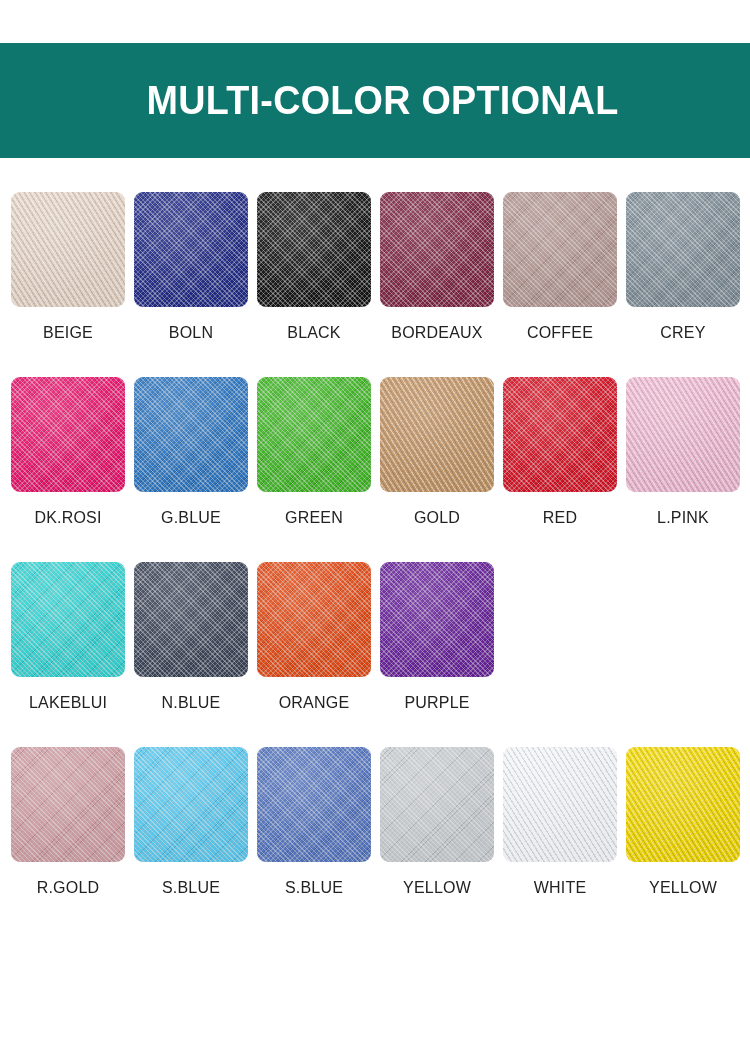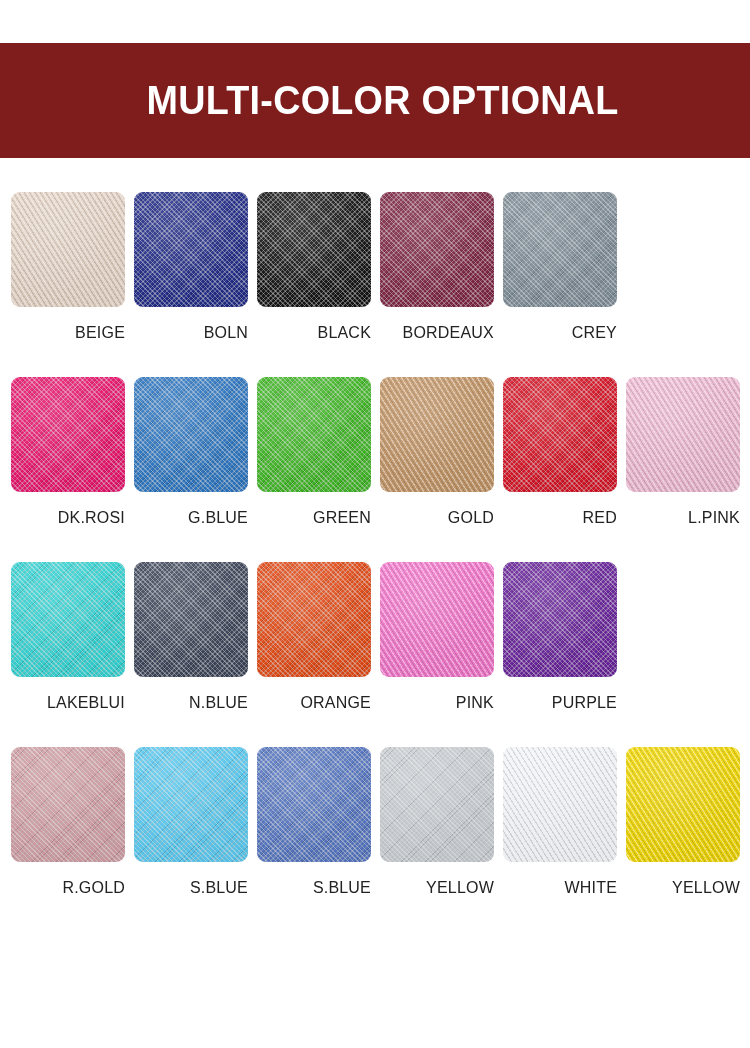--- a/index.html
+++ b/index.html
@@ -16,21 +16,21 @@
     position: relative;
   }
 
   
   .top-spacer {
     height: 43px;
     background: #ffffff;
   }
   .banner {
     height: 115px;
-    background: #7f1d1d;
+    background: #0f766e;
     display: flex;
     align-items: center;
     justify-content: center;
     padding-left: 16px;
   }
   .banner-title {
     color: #ffffff;
     font-family: "Liberation Sans Narrow", "Liberation Sans", sans-serif;
     font-size: 41px;
     font-weight: bold;
@@ -48,21 +48,21 @@
   }
   .row {
     display: flex;
     gap: 9px;
     margin-bottom: 36px;
   }
   .cell {
     width: 114px;
     display: flex;
     flex-direction: column;
-    align-items: flex-end;
+    align-items: center;
   }
   .swatch {
     width: 114px;
     height: 115px;
     border-radius: 9px;
     position: relative;
     overflow: hidden;
     background-color: #cccccc;
   }
   
@@ -143,20 +143,27 @@
         <div class="label">BLACK</div>
       </div>
       <div class="cell">
         <div class="swatch" style="background-color: rgb(125, 36, 66);">
           <div class="tex mesh"></div>
           <div class="sheen"></div>
         </div>
         <div class="label">BORDEAUX</div>
       </div>
       <div class="cell">
+        <div class="swatch" style="background-color: rgb(178, 148, 143);">
+          <div class="tex mesh"></div>
+          <div class="sheen"></div>
+        </div>
+        <div class="label">COFFEE</div>
+      </div>
+      <div class="cell">
         <div class="swatch" style="background-color: rgb(123, 138, 149);">
           <div class="tex mesh"></div>
           <div class="sheen"></div>
         </div>
         <div class="label">CREY</div>
       </div>
     </div>
     <div class="row">
       <div class="cell">
         <div class="swatch" style="background-color: rgb(232, 16, 106);">
@@ -217,27 +224,20 @@
         <div class="label">N.BLUE</div>
       </div>
       <div class="cell">
         <div class="swatch" style="background-color: rgb(226, 71, 18);">
           <div class="tex mesh"></div>
           <div class="sheen"></div>
         </div>
         <div class="label">ORANGE</div>
       </div>
       <div class="cell">
-        <div class="swatch" style="background-color: rgb(244, 124, 206);">
-          <div class="tex twill"></div>
-          <div class="sheen"></div>
-        </div>
-        <div class="label">PINK</div>
-      </div>
-      <div class="cell">
         <div class="swatch" style="background-color: rgb(103, 33, 154);">
           <div class="tex mesh"></div>
           <div class="sheen"></div>
         </div>
         <div class="label">PURPLE</div>
       </div>
     </div>
     <div class="row">
       <div class="cell">
         <div class="swatch" style="background-color: rgb(207, 155, 161);">

